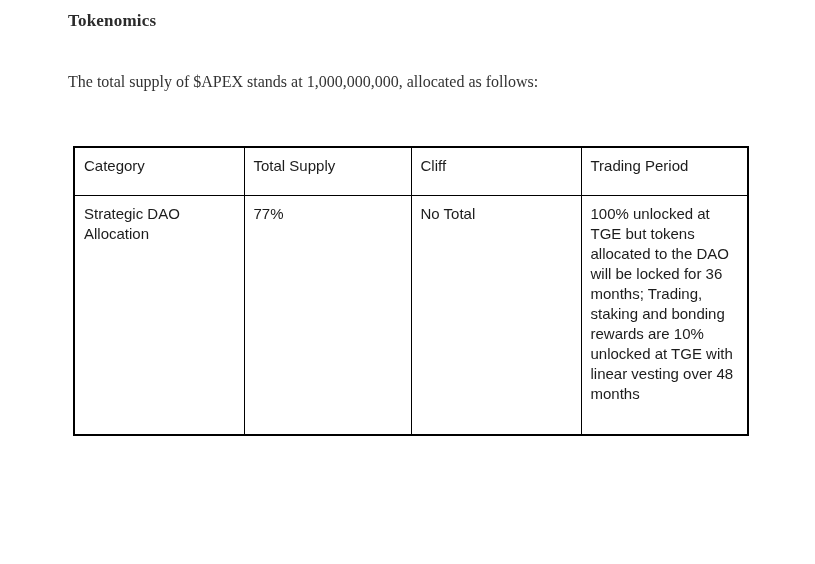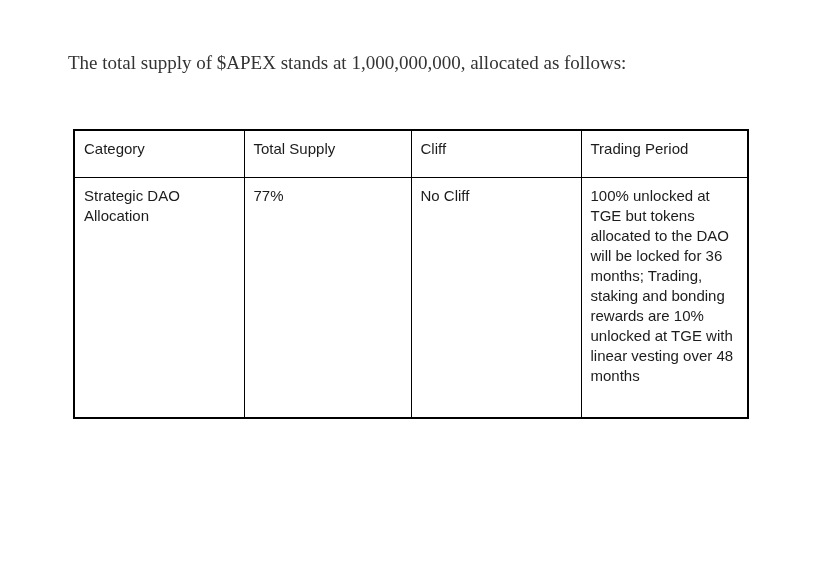--- a/index.html
+++ b/index.html
@@ -19,21 +19,21 @@
     font-family: "Liberation Serif", "DejaVu Serif", serif;
     font-size: 17px;
     line-height: 1.25;
     font-weight: 700;
     color: #2b2b2b;
     letter-spacing: 0.2px;
   }
   .intro {
     margin: 41px 0 0 0;
     font-family: "Liberation Serif", "DejaVu Serif", serif;
-    font-size: 19px;
+    font-size: 16px;
     line-height: 1.3;
     font-weight: 400;
     color: #333333;
   }
   table.tokenomics {
     border-collapse: collapse;
     table-layout: fixed;
     width: 674px;
     margin: 53px 0 0 5px;
     border: 2.5px solid #000000;
@@ -54,20 +54,21 @@
   }
   tr.row-header { height: 48px; padding-left: 21px; }
   tr.row-short  { height: 57px; }
   tr.row-tall   { height: 240px; }
 </style>
 </head>
 <body>
 
 <div class="doc">
 
+  <h2 class="page-title">Tokenomics</h2>
 
   <p class="intro">The total supply of $APEX stands at 1,000,000,000, allocated as follows:</p>
 
   <table class="tokenomics">
     <colgroup>
       <col style="width:170px">
       <col style="width:167px">
       <col style="width:170px">
       <col style="width:167px">
     </colgroup>
@@ -76,19 +77,19 @@
         <th>Category</th>
         <th>Total Supply</th>
         <th>Cliff</th>
         <th>Trading Period</th>
       </tr>
     </thead>
     <tbody>
       <tr class="row-tall">
         <td>Strategic DAO Allocation</td>
         <td>77%</td>
-        <td>No Cliff</td>
+        <td>No Total</td>
         <td>100% unlocked at TGE but tokens allocated to the DAO will be locked for 36 months; Trading, staking and bonding rewards are 10% unlocked at TGE with linear vesting over 48 months</td>
       </tr>
     </tbody>
   </table>
 
 </div>
 
 </body></html>

